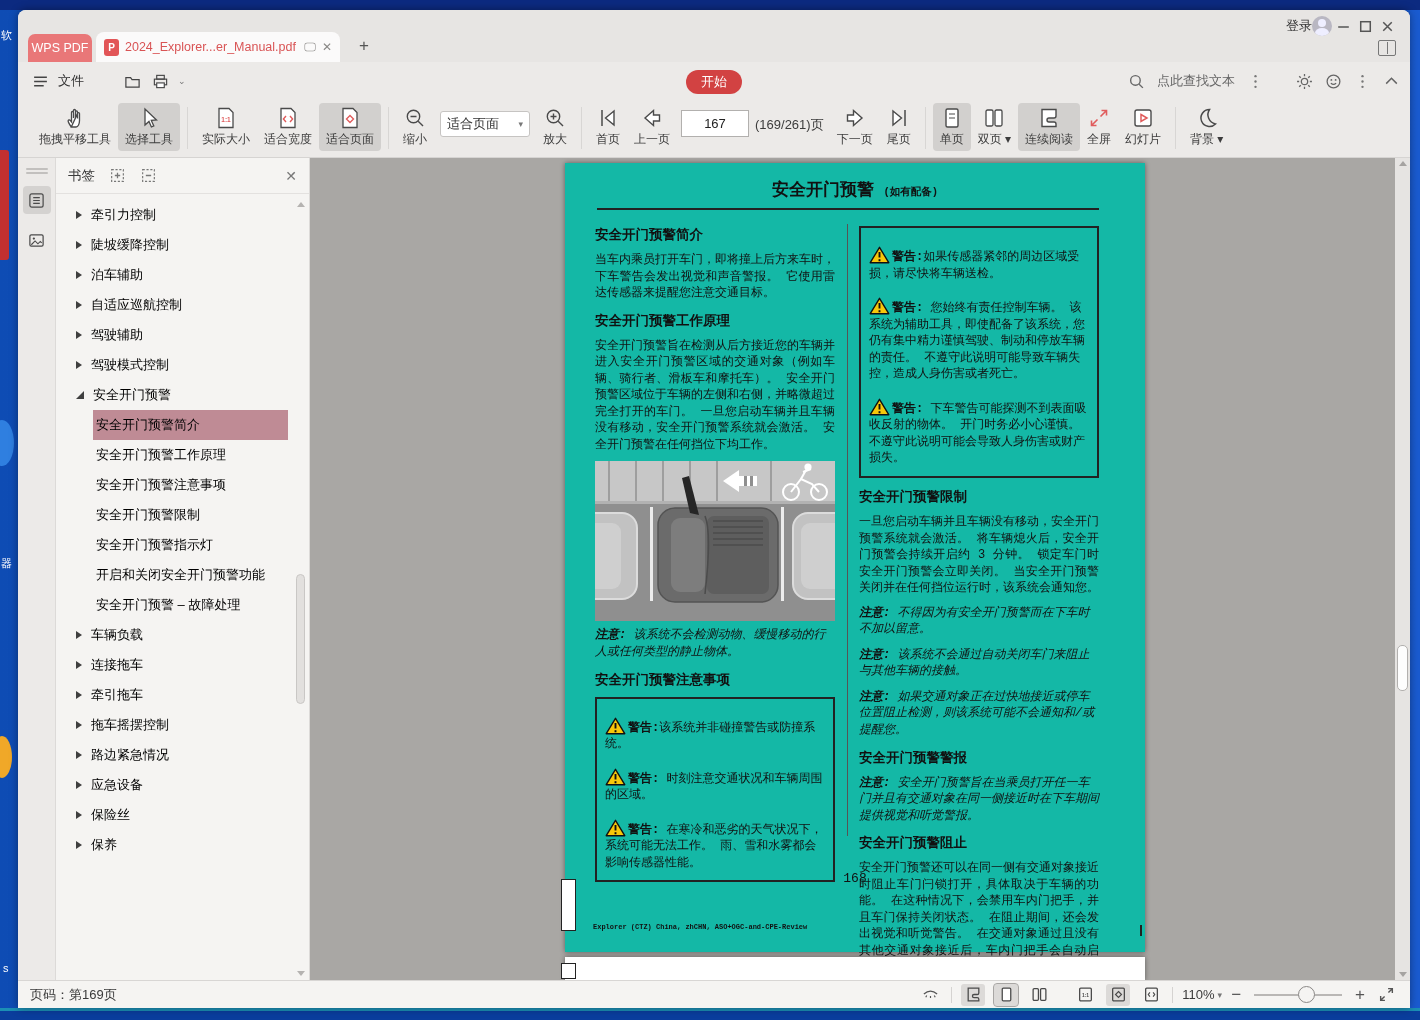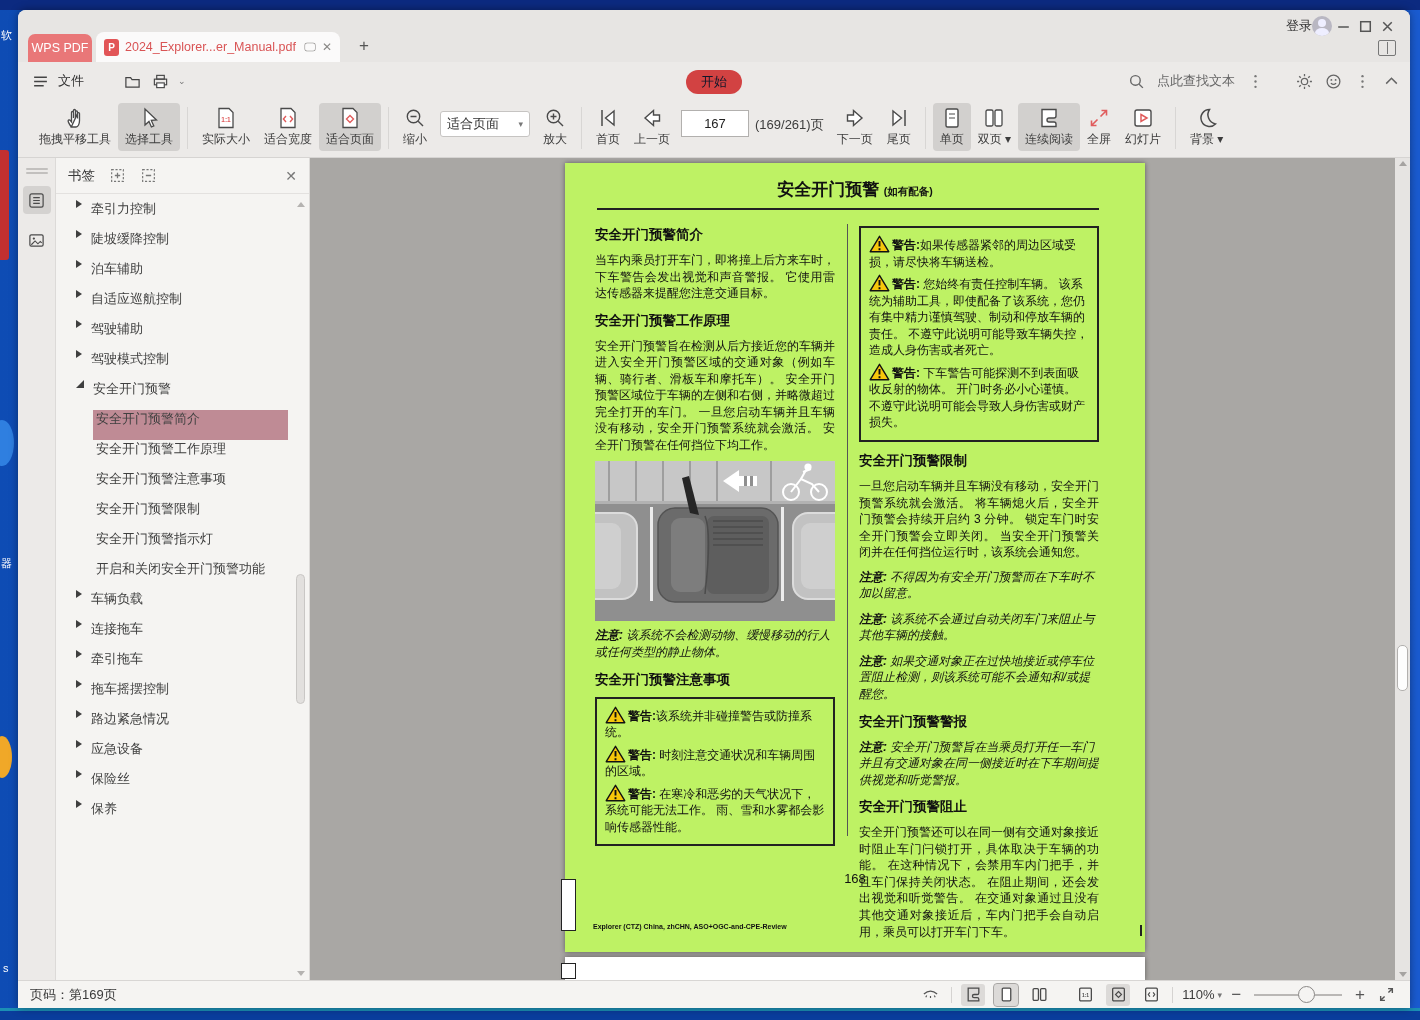--- a/index.html
+++ b/index.html
@@ -34,21 +34,21 @@
   .avatar::before{content:"";position:absolute;left:6px;top:3px;width:8px;height:8px;border-radius:50%;background:#eef;}
   .avatar::after{content:"";position:absolute;left:3px;top:12px;width:14px;height:10px;border-radius:50%;background:#eef;}
   .wbtn{width:22px;height:18px;display:flex;align-items:center;justify-content:center;color:#555;}
   .sidebar-toggle{position:absolute;right:14px;top:30px;width:18px;height:16px;border:1.5px solid #777;border-radius:2px;}
   .sidebar-toggle::after{content:"";position:absolute;right:3px;top:1px;bottom:1px;width:4px;border-left:1.5px solid #777;}
 
   
   .menubar{height:38px;position:relative;display:flex;align-items:center;padding:0 12px;flex:none;background:#eceae8;}
   .mgroup{display:flex;align-items:center;gap:8px;font-size:13px;color:#333;}
   .micon{width:20px;height:20px;display:flex;align-items:center;justify-content:center;}
-  .start-pill{position:absolute;left:50%;transform:translateX(-50%);top:8px;background:#d24242;color:#0f172a;border-radius:12px;padding:3px 15px;font-size:13px;}
+  .start-pill{position:absolute;left:50%;transform:translateX(-50%);top:8px;background:#d24242;color:#ffffff;border-radius:12px;padding:3px 15px;font-size:13px;}
   .menu-right{position:absolute;right:10px;top:0;height:38px;display:flex;align-items:center;gap:12px;color:#666;font-size:13px;}
   svg.ic{width:24px;height:24px;display:block;}
   svg.ics{width:17px;height:17px;display:block;}
 
   
   .toolbar{height:58px;display:flex;align-items:flex-start;padding:3px 8px 0 14px;flex:none;border-bottom:1px solid #d6d4d2;background:#eceae8;}
   .tbtn{display:flex;flex-direction:column;align-items:center;gap:1px;padding:3px 7px;border-radius:4px;font-size:12px;color:#3c3c3c;flex:none;}
   .tbtn.active{background:#d2d0ce;}
   .vsep{width:1px;height:42px;background:#d8d6d4;margin:4px 7px 0;flex:none;}
   .zoom-select{width:90px;height:26px;background:#fff;border:1px solid #c6c4c2;border-radius:3px;font-size:13px;display:flex;align-items:center;justify-content:space-between;padding:0 6px;margin:8px 6px 0;color:#333;flex:none;}
@@ -60,54 +60,54 @@
   .main{flex:1;display:flex;min-height:0;}
   .strip{width:38px;background:#eceae8;border-right:1px solid #dcdad8;flex:none;padding-top:8px;}
   .handle{width:22px;height:2px;background:#c2c0be;margin:2px auto;border-radius:1px;}
   .strip-btn{width:28px;height:28px;margin:12px auto 0;border-radius:4px;display:flex;align-items:center;justify-content:center;}
   .strip-btn.active{background:#d4d2d0;}
 
   .sidepanel{width:254px;background:#f5f4f2;border-right:1px solid #dcdad8;flex:none;display:flex;flex-direction:column;position:relative;}
   .sb-head{height:36px;display:flex;align-items:center;padding:0 12px;gap:14px;font-size:13.5px;color:#3a3a3a;border-bottom:1px solid #e3e1df;flex:none;}
   .sb-x{margin-left:auto;color:#777;font-size:14px;}
   .bm-list{flex:1;overflow:hidden;padding-top:6px;position:relative;}
-  .bm-item{height:30px;display:flex;align-items:flex-start;font-size:13px;color:#404040;padding-left:20px;gap:9px;}
+  .bm-item{height:30px;display:flex;align-items:center;font-size:13px;color:#000000;padding-left:20px;gap:9px;}
   .bm-item .bm-label{white-space:nowrap;}
   .bm-child{margin-left:37px;padding-left:3px;margin-right:21px;}
   .bm-sel{background:#bf8b95;}
   .arr-col{width:0;height:0;border-left:6px solid #3f3f3f;border-top:4.5px solid transparent;border-bottom:4.5px solid transparent;flex:none;}
   .arr-exp{width:0;height:0;border-bottom:8px solid #3f3f3f;border-left:8px solid transparent;flex:none;}
   .sb-scroll{position:absolute;right:2px;top:44px;bottom:4px;width:12px;}
   .sb-up{position:absolute;top:0;left:2px;width:0;height:0;border-bottom:5px solid #b5b3b1;border-left:4px solid transparent;border-right:4px solid transparent;}
   .sb-down{position:absolute;bottom:0;left:2px;width:0;height:0;border-top:5px solid #b5b3b1;border-left:4px solid transparent;border-right:4px solid transparent;}
   .sb-thumb{position:absolute;top:48%;left:1px;width:9px;height:130px;background:#e2e0de;border:1px solid #c9c7c5;border-radius:5px;}
 
   .docarea{flex:1;background:#a9a7a4;position:relative;overflow:hidden;}
-  .pdf-page{position:absolute;left:255px;top:5px;width:580px;height:789px;background:#bef264;box-shadow:0 0 5px rgba(0,0,0,.45);}
+  .pdf-page{position:absolute;left:255px;top:5px;width:580px;height:789px;background:#14b8a6;box-shadow:0 0 5px rgba(0,0,0,.45);font-family:Liberation Mono, monospace;}
   .pdf-page2{position:absolute;left:255px;top:799px;width:580px;height:24px;background:#fff;box-shadow:0 0 5px rgba(0,0,0,.45);}
   .doc-scroll{position:absolute;right:0;top:0;bottom:0;width:15px;background:#e6e4e2;}
   .ds-thumb{position:absolute;top:487px;left:2px;width:11px;height:46px;background:#fdfdfd;border:1px solid #b2b0ae;border-radius:5px;}
   .ds-up{position:absolute;top:3px;left:4px;width:0;height:0;border-bottom:5px solid #a5a3a1;border-left:4px solid transparent;border-right:4px solid transparent;}
   .ds-down{position:absolute;bottom:3px;left:4px;width:0;height:0;border-top:5px solid #a5a3a1;border-left:4px solid transparent;border-right:4px solid transparent;}
 
   
   .pg-title-wrap{text-align:center;margin-top:15px;}
   .pg-title{font-weight:bold;font-size:17px;color:#111;}
   .pg-title-suffix{font-weight:bold;font-size:10.5px;color:#111;}
   .pg-rule{margin:7px 46px 0 32px;border-bottom:2px solid #222;}
   .pg-cols{display:flex;padding:14px 28px 0 30px;}
   .col-l{width:240px;margin-right:12px;}
   .col-div{width:1px;background:#555;height:612px;flex:none;}
   .col-r{width:240px;margin-left:11px;}
   .doc-heading{font-weight:bold;font-size:13.5px;color:#111;margin:10px 0 8px;}
   .col-l .doc-heading:first-child,.col-r .doc-heading:first-child{margin-top:2px;}
   .doc-para{font-size:12px;line-height:1.38;margin:0 0 8px;text-align:justify;color:#111;}
   .doc-note{font-size:12px;line-height:1.38;margin:0 0 9px;font-style:italic;color:#111;}
   .warn-box{border:2px solid #222;padding:3px 8px 9px;margin:2px 0 10px;}
-  .warn-item{font-size:12px;line-height:1.38;margin:4px 0 0;color:#111;}
+  .warn-item{font-size:12px;line-height:1.38;margin:15px 0 0;color:#111;}
   .warn-item b{font-weight:bold;}
   .wicon{width:21px;height:18px;display:inline-block;vertical-align:-4px;margin-right:2px;}
   .car-illus{width:240px;height:160px;margin:2px 0 6px;}
   .pg-num{position:absolute;left:0;right:0;top:708px;text-align:center;font-size:13px;color:#111;}
   .pg-foot{position:absolute;left:28px;top:760px;font-size:7px;color:#111;font-weight:bold;}
   .crop-a{position:absolute;left:-4px;top:716px;width:15px;height:52px;border:1.5px solid #222;background:#fff;}
   .crop-b{position:absolute;right:3px;top:762px;width:2px;height:11px;background:#222;}
   .crop-c{position:absolute;left:-4px;top:6px;width:15px;height:16px;border:1.5px solid #222;background:#fff;}
 
   
@@ -435,20 +435,23 @@
             <span class="bm-label">安全开门预警注意事项</span>
           </div>
           <div class="bm-item bm-child">
             <span class="bm-label">安全开门预警限制</span>
           </div>
           <div class="bm-item bm-child">
             <span class="bm-label">安全开门预警指示灯</span>
           </div>
           <div class="bm-item bm-child">
             <span class="bm-label">开启和关闭安全开门预警功能</span>
+          </div>
+          <div class="bm-item bm-child">
+            <span class="bm-label">安全开门预警 – 故障处理</span>
           </div>
           <div class="bm-item">
             <span class="arr-col"></span>
             <span class="bm-label">车辆负载</span>
           </div>
           <div class="bm-item">
             <span class="arr-col"></span>
             <span class="bm-label">连接拖车</span>
           </div>
           <div class="bm-item">

